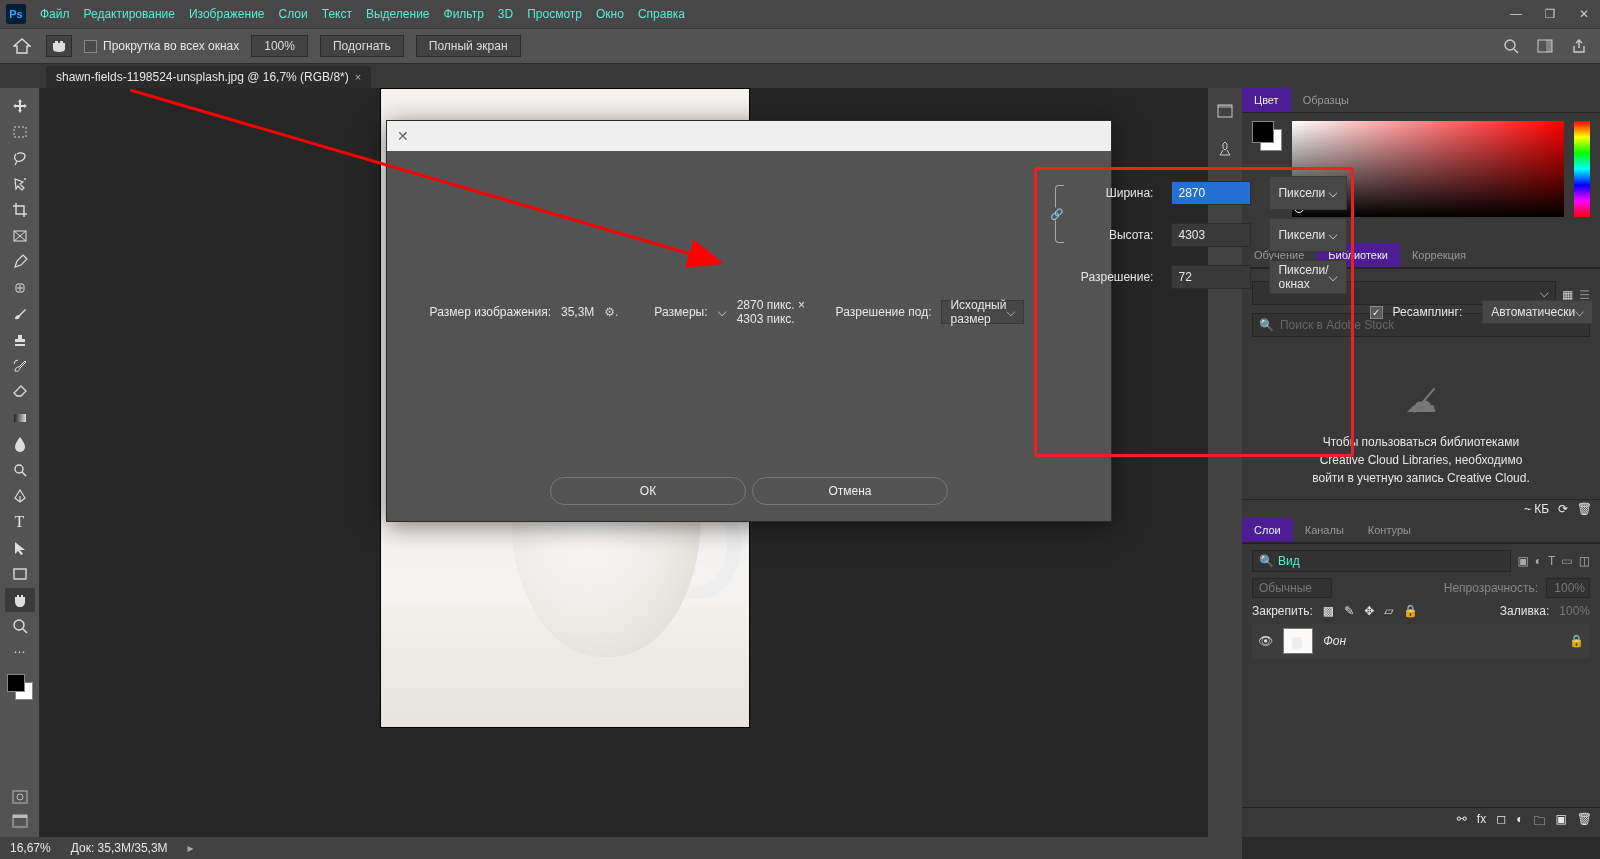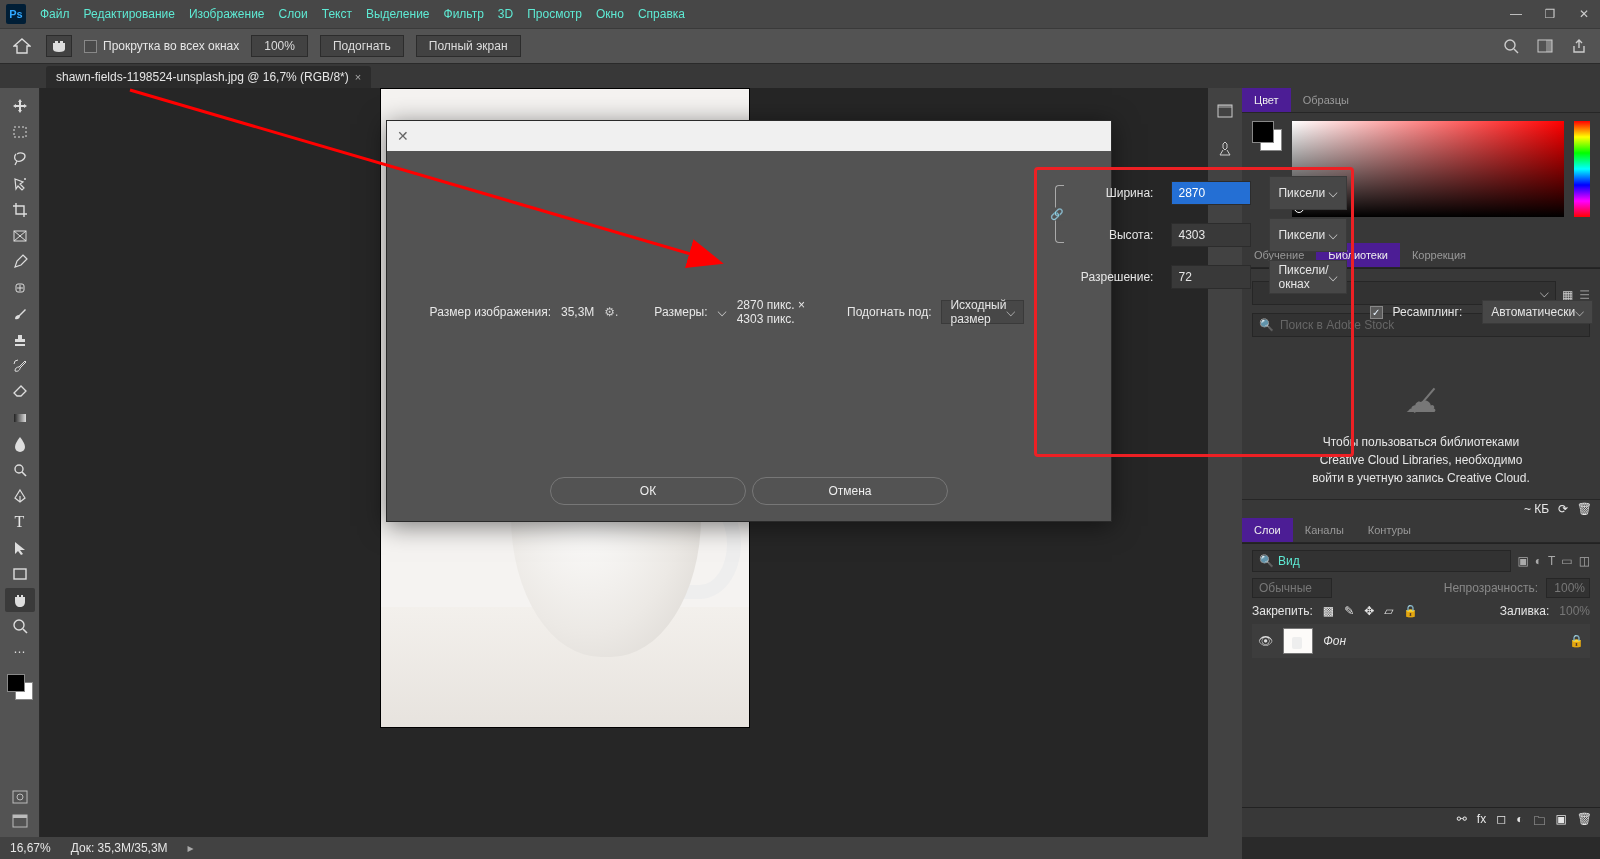--- a/index.html
+++ b/index.html
@@ -484,21 +484,21 @@
         <span class="lab">Размер изображения:</span>
         <span class="val">35,3M</span>
         <span class="gear">⚙.</span>
       </div>
       <div class="line">
         <span class="lab">Размеры:</span>
         <span class="dim-chevron">⌵</span>
         <span class="val">2870 пикс. × 4303 пикс.</span>
       </div>
       <div class="line">
-        <span class="lab" style="width:106px">Подогнать под:</span>
+        <span class="lab" style="width:106px">Разрешение под:</span>
         <div class="select">
           <span>Исходный размер</span>
             <span class="chev">⌵</span>
         </div>
       </div>
 
       <div class="hi-box">
         <div style="display:flex; align-items:center;">
           <div class="link-bracket">
               <span class="chain">🔗</span>

